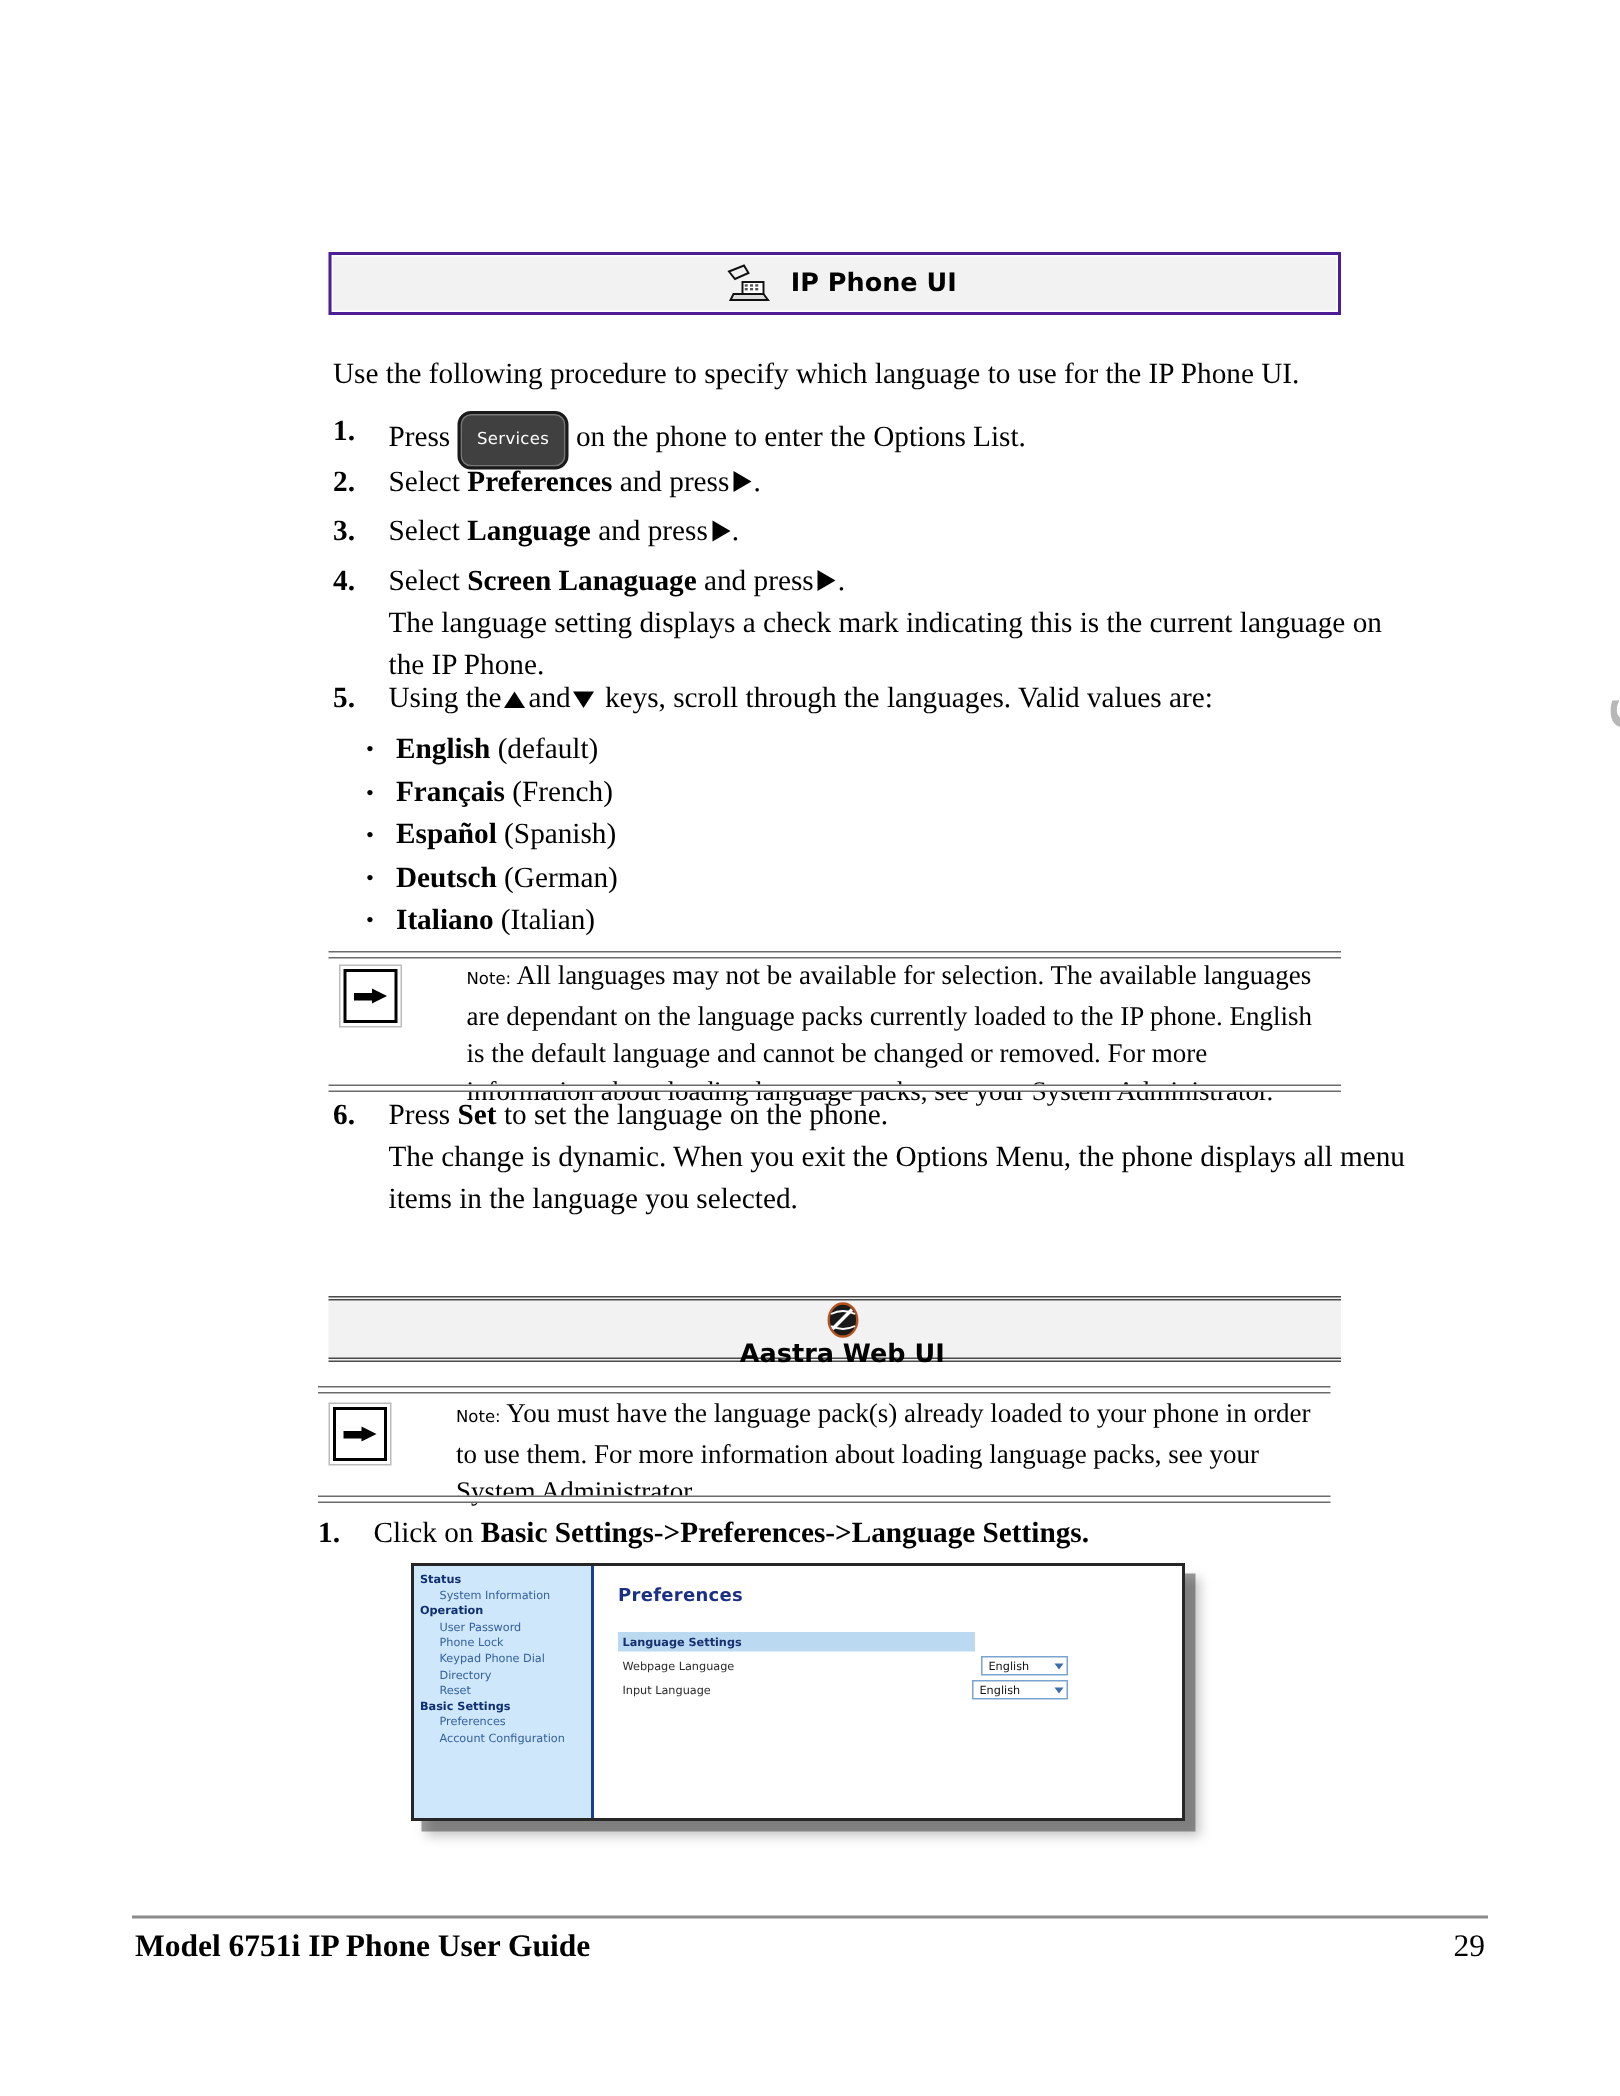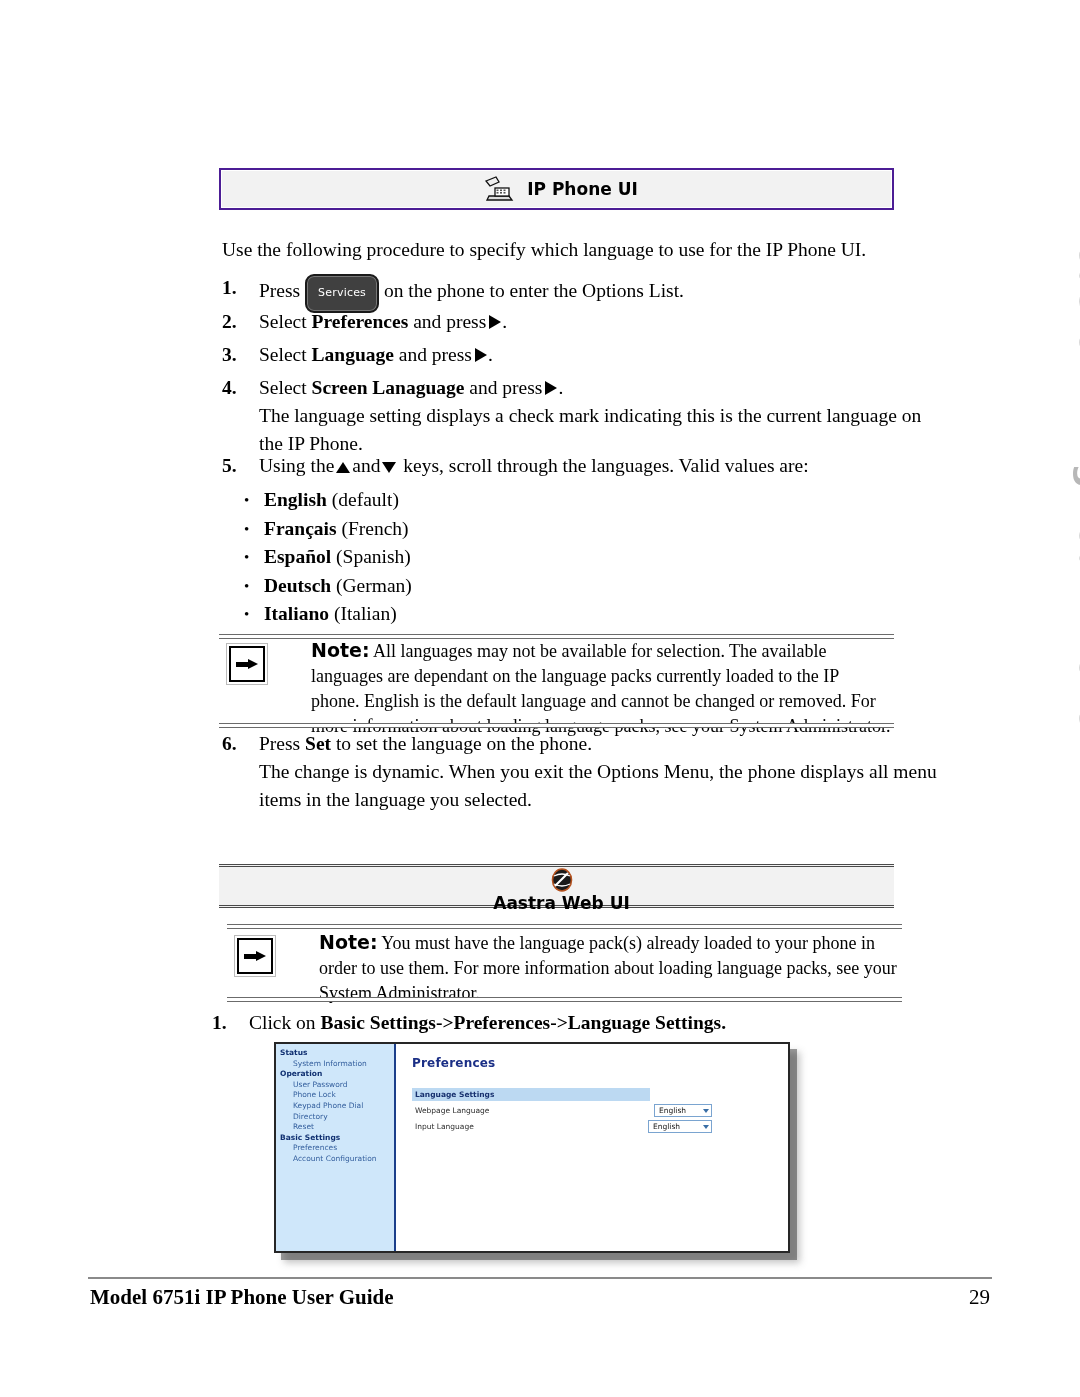--- a/index.html
+++ b/index.html
@@ -199,22 +199,22 @@
     border-left:10px solid #000;
   }
   .note-text {
     position: absolute;
     font-family: "Liberation Serif", serif;
     font-size: 18px;
     line-height: 25px;
   }
   .note-text .note-lead {
     font-family: "DejaVu Sans", sans-serif;
-    font-weight: bold;
-    font-size: 19px;
+    font-weight: normal;
+    font-size: 11px;
     text-align: right;
   }
 
   
   #webui-shot {
     position: absolute;
     box-sizing: border-box;
     background: #ffffff;
     border: 2px solid #262626;
     display: flex;
@@ -448,40 +448,40 @@
       <svg viewBox="0 0 26 26" width="26" height="26" xmlns="http://www.w3.org/2000/svg">
         <ellipse cx="13" cy="13" rx="9.5" ry="11" fill="#1a1a1a" stroke="#b5521f" stroke-width="1.6"></ellipse>
         <path d="M5 9 Q13 5 21 9" stroke="#ffffff" stroke-width="1.3" fill="none"></path>
         <path d="M5 17 Q13 21 21 17" stroke="#ffffff" stroke-width="1.3" fill="none"></path>
         <path d="M6 19 L19 6" stroke="#ffffff" stroke-width="2.2" fill="none"></path>
       </svg>
     </span>
     <span class="banner-label">Aastra Web UI</span>
   </div>
 
-  <div class="note-block" style="left:227px; top:924px; width:675px; height:76px;">
+  <div class="note-block" style="left:212px; top:924px; width:675px; height:76px;">
     <div class="note-rule-top" style="top:0; width:675px;"></div>
     <div class="note-icon" style="left:10px; top:14px;">
       <span class="note-arrow"></span>
     </div>
     <div class="note-text" style="left:92px; top:6px; width:580px;">
       <span class="note-lead">Note:</span><span> You must have the language pack(s) already loaded to your phone in order to use them. For more information about loading language packs, see your System Administrator.</span>
     </div>
     <div class="note-rule-bottom" style="top:73px; width:675px;"></div>
   </div>
 
   <div class="step" style="left:212px; top:1009px; width:700px;">
     <span class="step-num">1.</span>
     <span class="step-body" style="">
       <span>Click on</span>
       <b>Basic Settings-&gt;Preferences-&gt;Language Settings.</b>
     </span>
   </div>
 
-  <div id="webui-shot" style="left:274px; top:1042px; width:516px; height:211px;">
+  <div id="webui-shot" style="left:274px; top:1042px; width:516px; height:172px;">
 
     <div id="webui-sidebar">
       <div class="wn-head">Status</div>
       <div class="wn-item">System Information</div>
       <div class="wn-head">Operation</div>
       <div class="wn-item">User Password</div>
       <div class="wn-item">Phone Lock</div>
       <div class="wn-item">Keypad Phone Dial</div>
       <div class="wn-item">Directory</div>
       <div class="wn-item">Reset</div>

